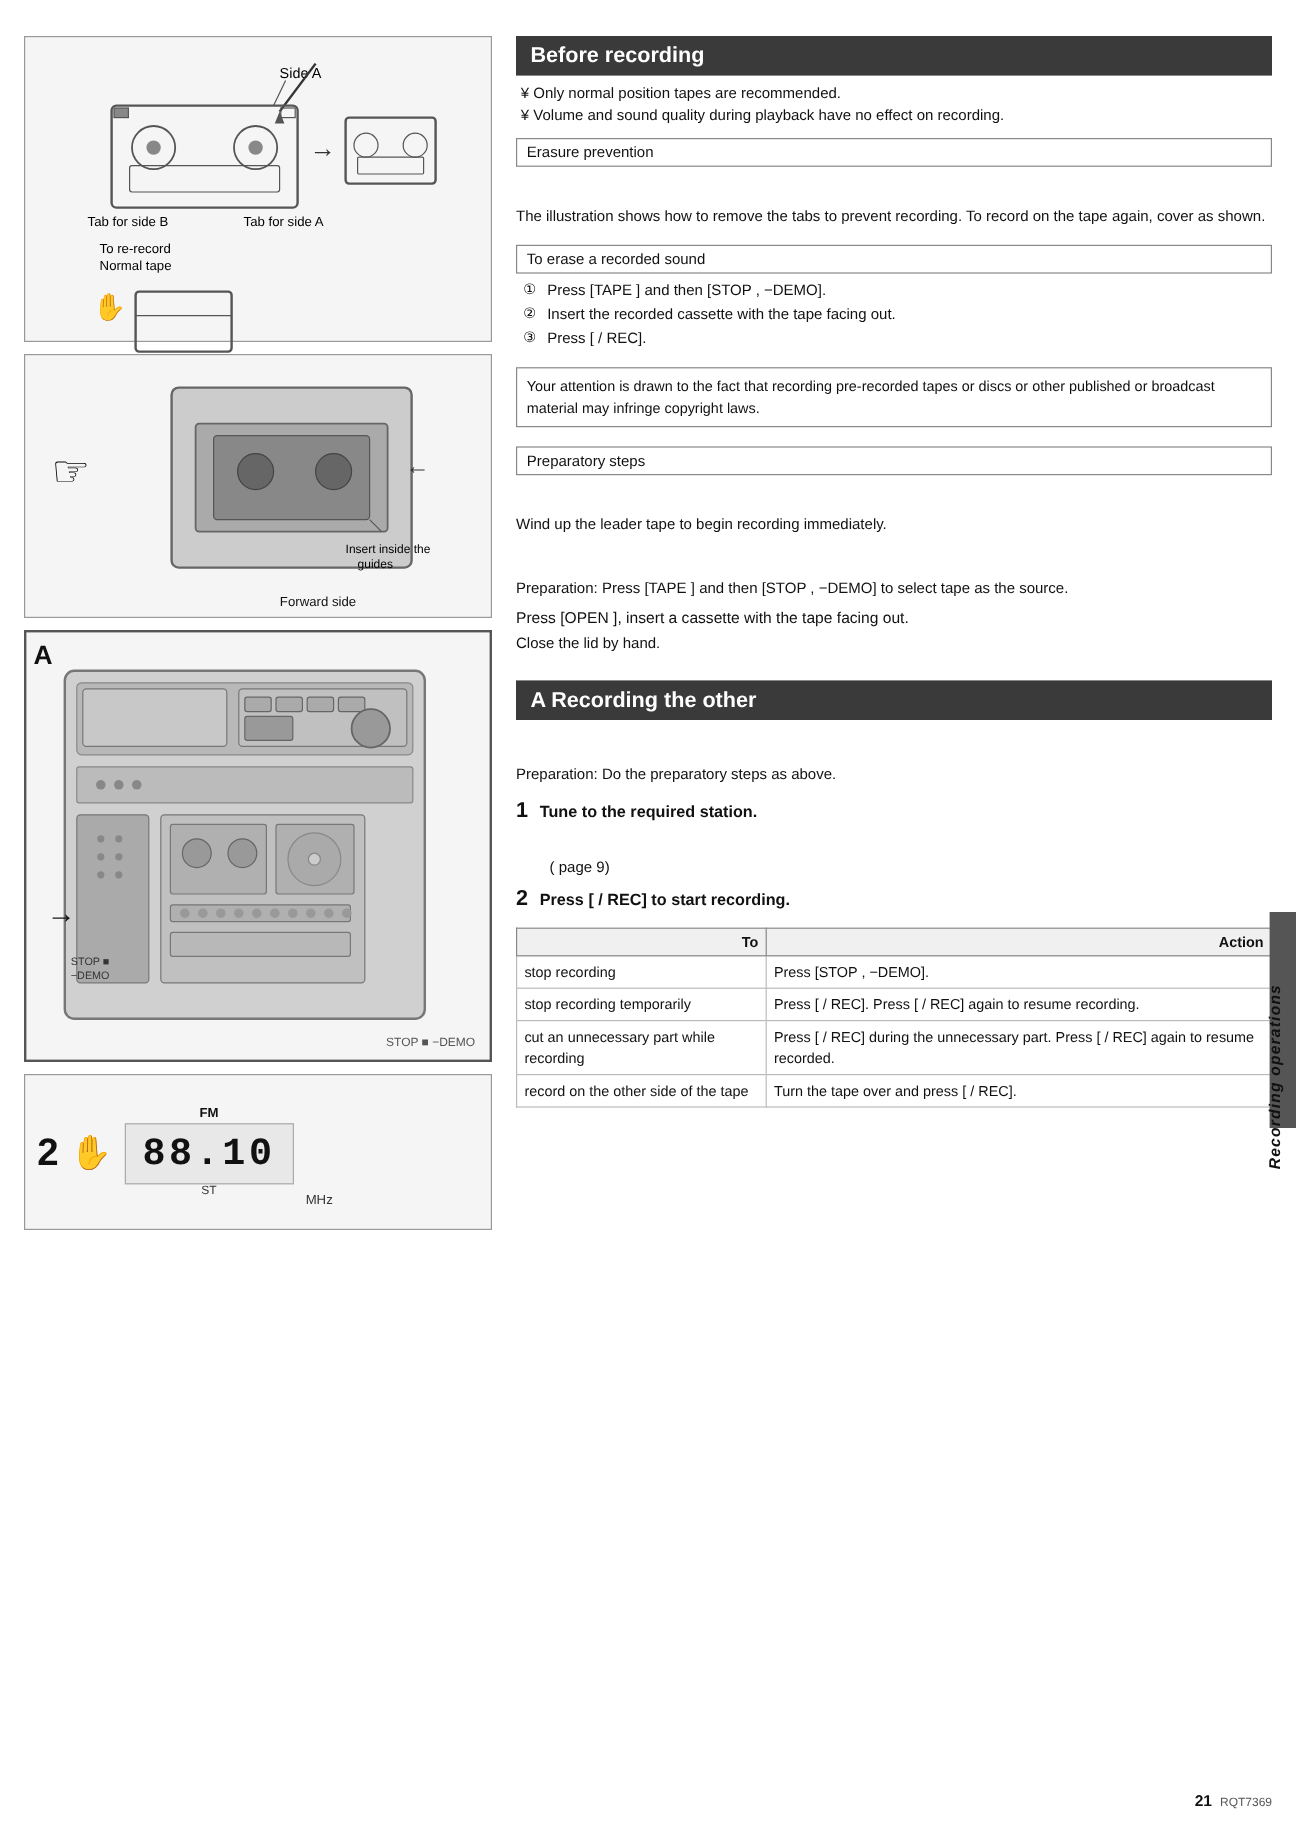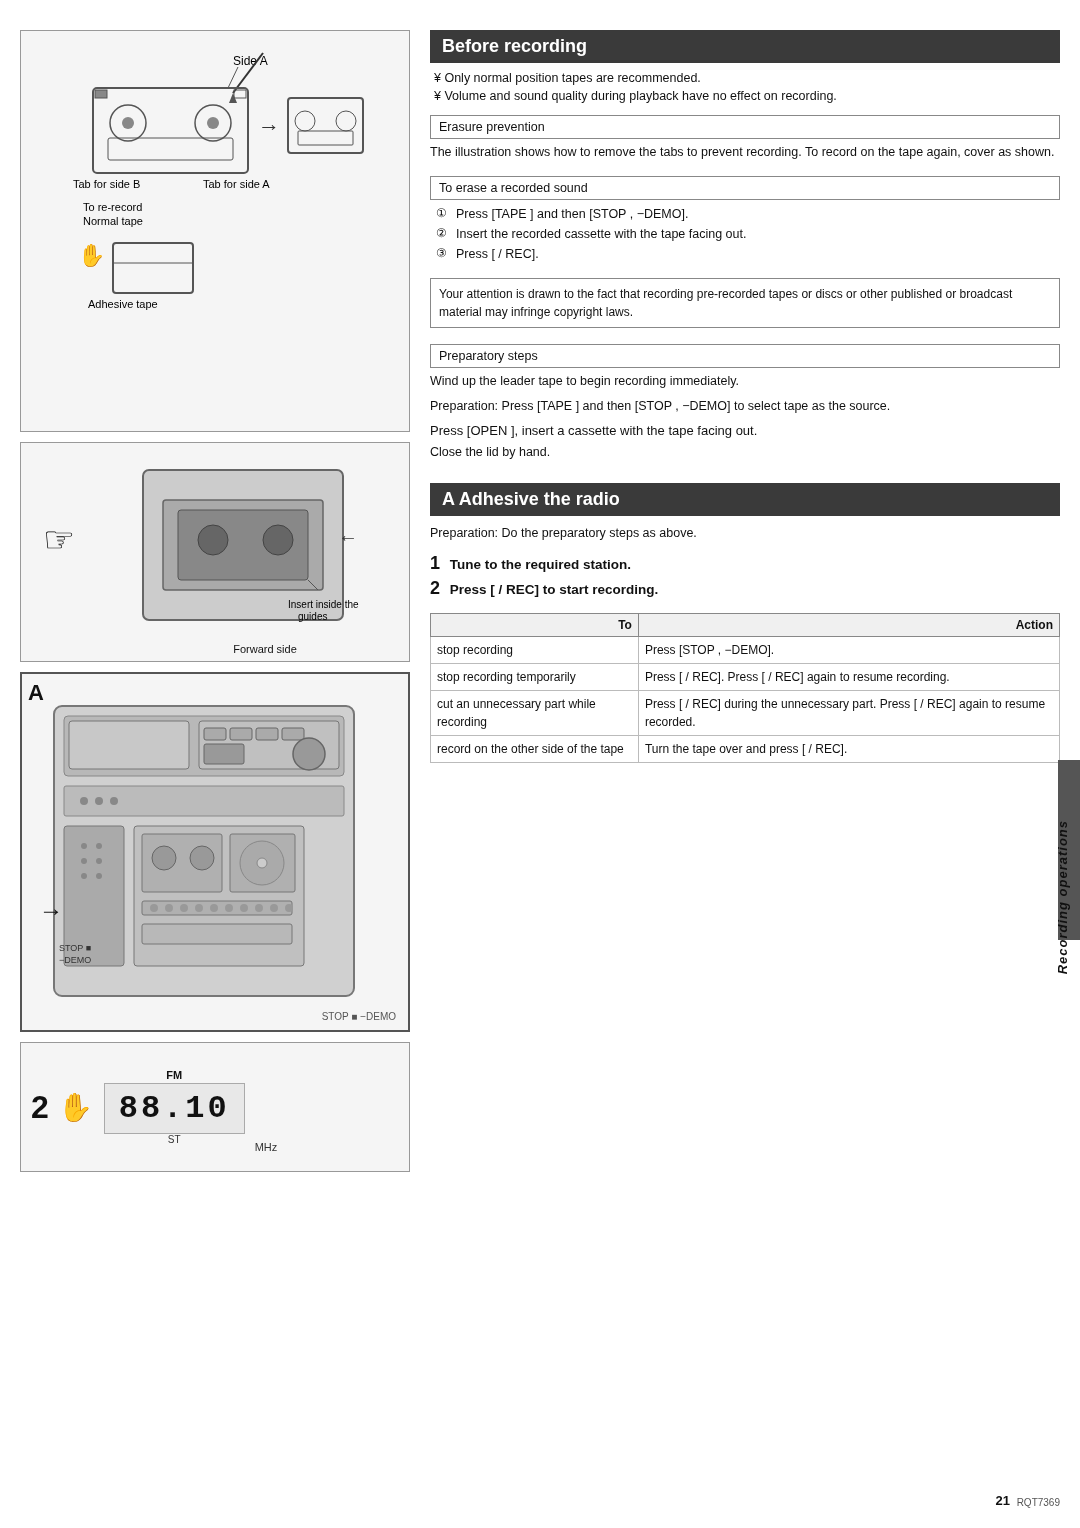--- a/index.html
+++ b/index.html
@@ -32,21 +32,21 @@
     }
 
     .diagram-box {
       border: 1px solid #999;
       background: #f5f5f5;
       padding: 12px;
       position: relative;
     }
 
     .diagram-box-top {
-      height: 402px;
+      height: 255px;
     }
 
     
     .diagram-box-mid {
       height: 220px;
       display: flex;
       gap: 10px;
       align-items: center;
     }
 
@@ -156,20 +156,21 @@
     }
 
     .sub-box-title {
       font-size: 12.5px;
     }
 
     .body-text {
       font-size: 12.5px;
       line-height: 1.5;
       margin-bottom: 6px;
+      margin-top: 28px;
     }
 
     .numbered-list {
       padding-left: 6px;
       margin-bottom: 6px;
     }
 
     .numbered-item {
       font-size: 12.5px;
       line-height: 1.6;
@@ -476,29 +477,30 @@
     <div class="sub-box">
       <span class="sub-box-title">Preparatory steps</span>
     </div>
 
     <p class="body-text">Wind up the leader tape to begin recording immediately.</p>
     <p class="body-text">Preparation:  Press [TAPE   ] and then [STOP   , −DEMO] to select tape as the source.</p>
 
     <p class="press-open-text">Press [OPEN   ], insert a cassette with the tape facing out.</p>
     <p class="close-lid">Close the lid by hand.</p>
 
-    <div class="section-header-A">A  Adhesive the radio</div>
+    <div class="section-header-A">A  Recording the other</div>
 
     <p class="body-text">Preparation:  Do the preparatory steps as above.</p>
 
     <div class="recording-section">
       <p class="step-large">
         <span class="step-num">1</span>
         <span>Tune to the required station.</span>
       </p>
+      <p class="body-text" style="padding-left:28px;">(   page 9)</p>
 
       <p class="step-large">
         <span class="step-num">2</span>
         <span>Press [  /   REC] to start recording.</span>
       </p>
     </div>
 
     <table class="action-table">
       <thead>
         <tr>

